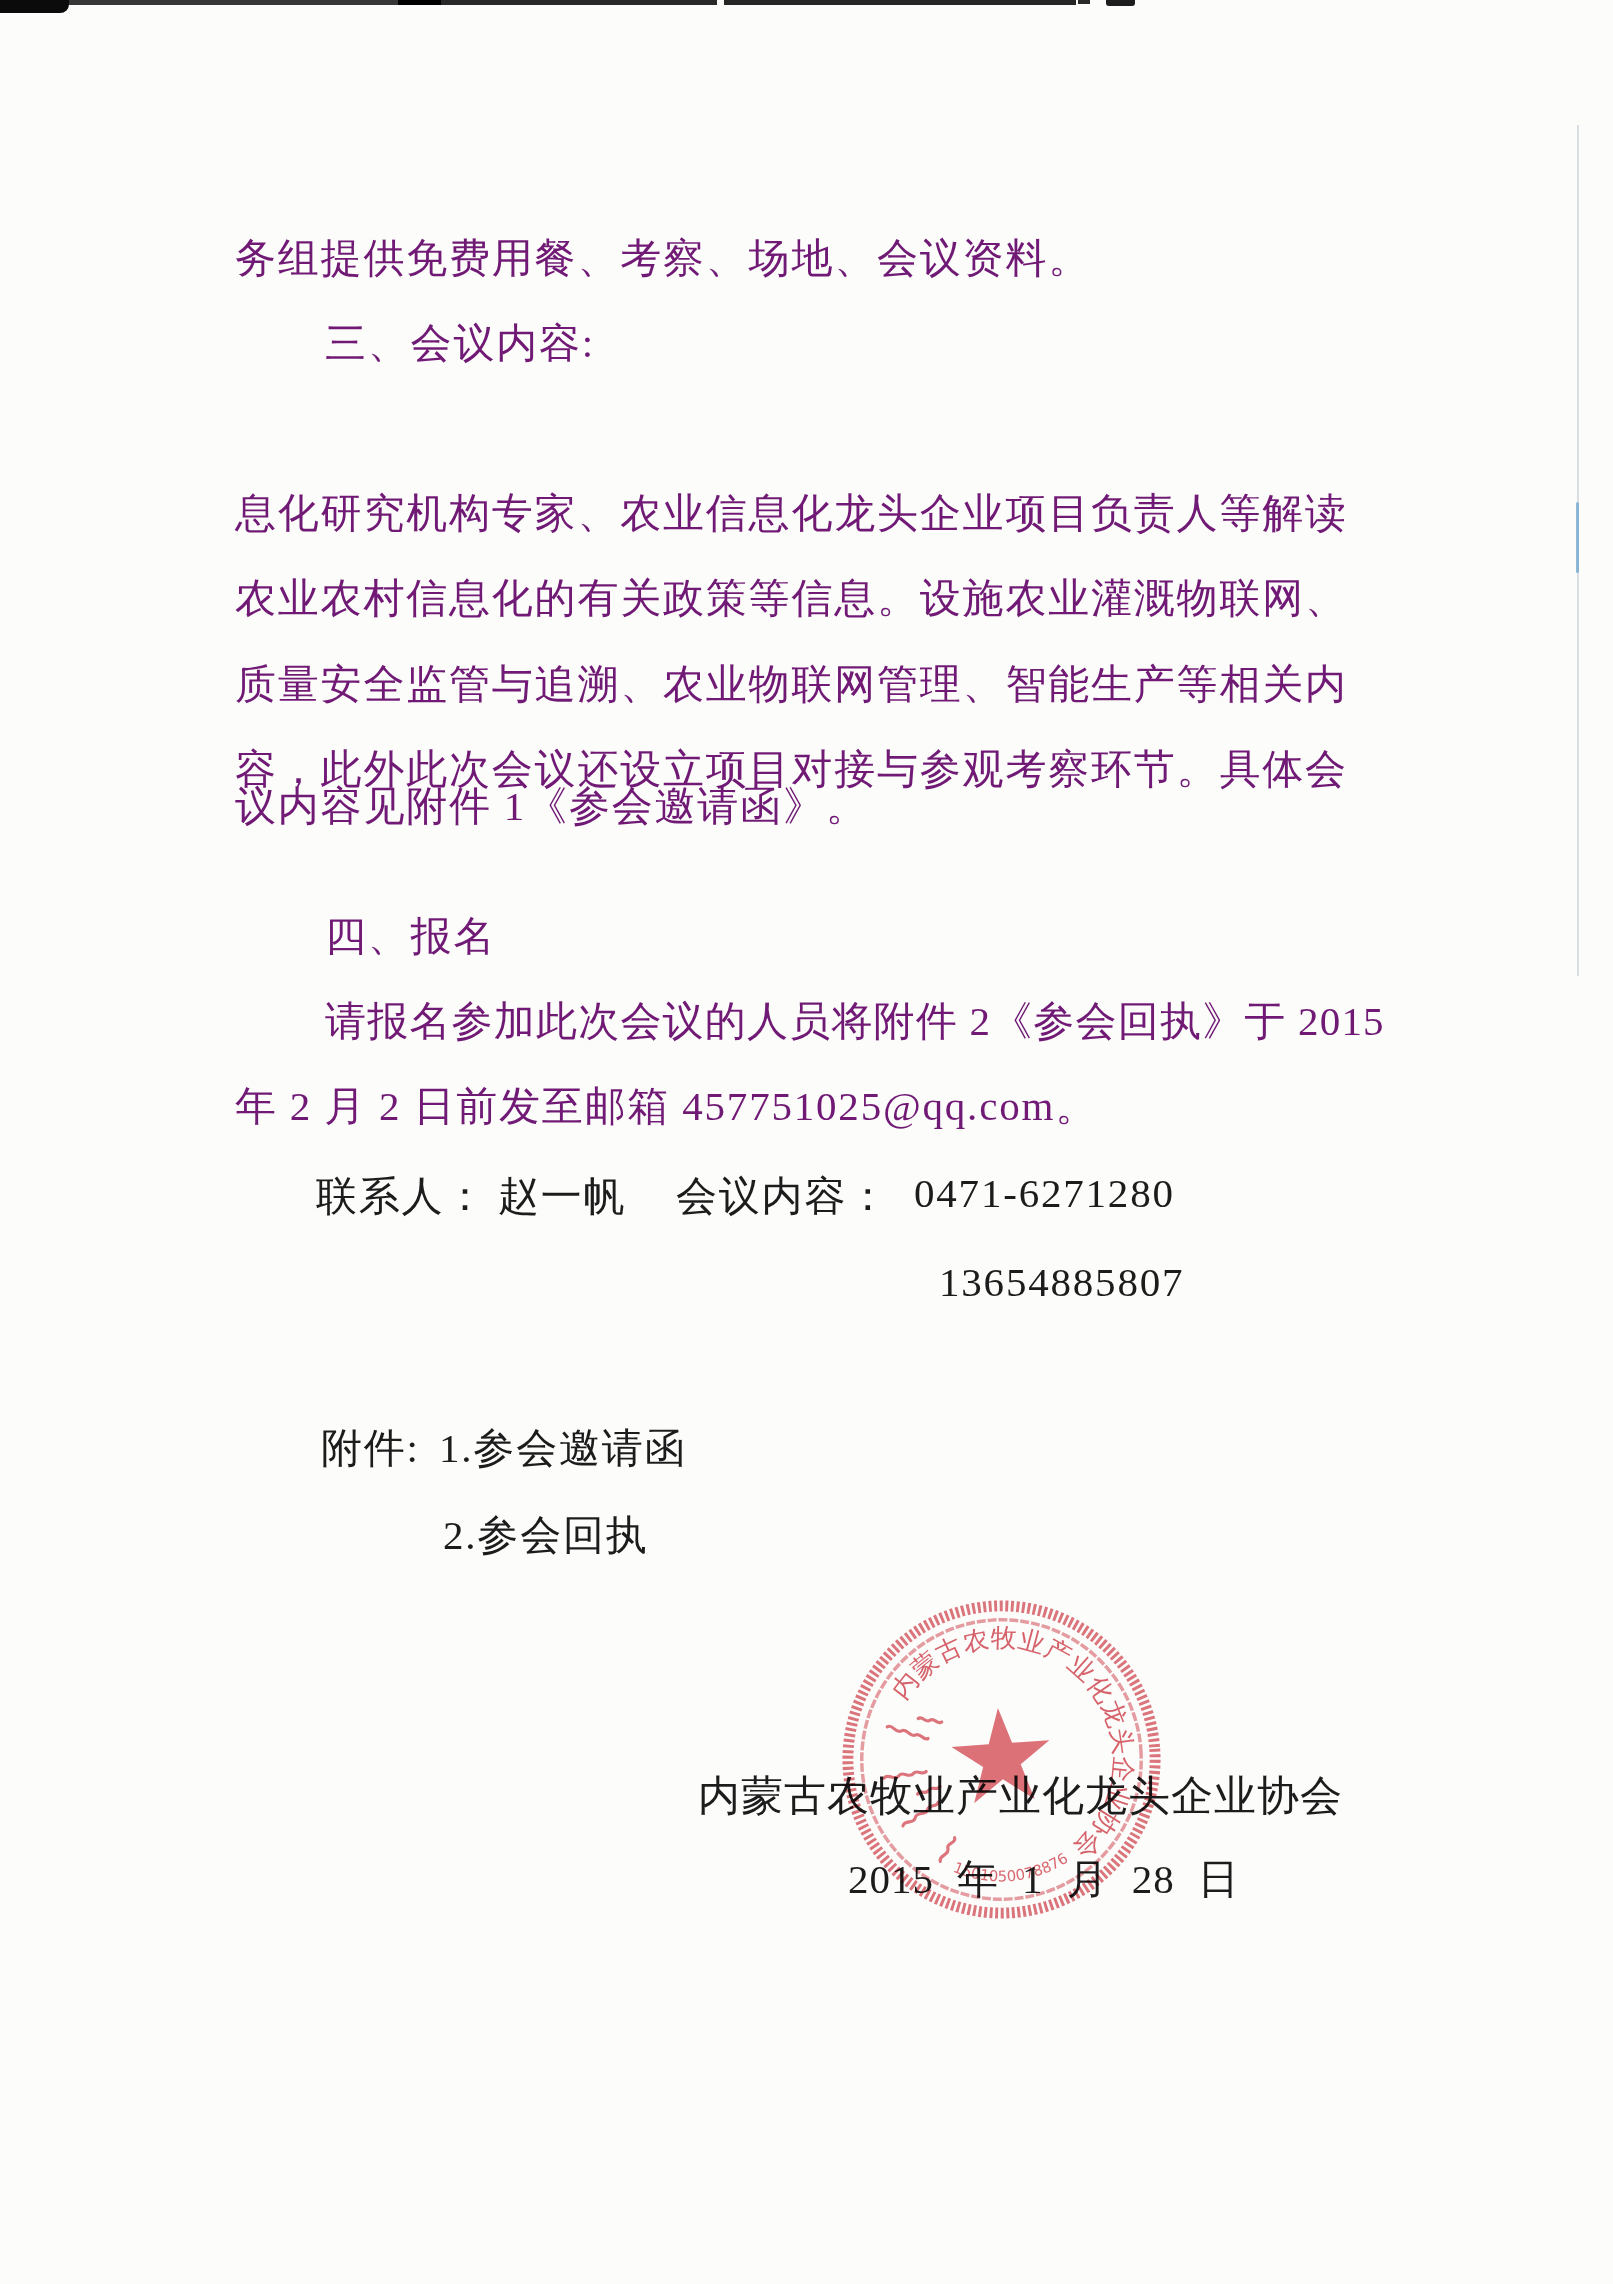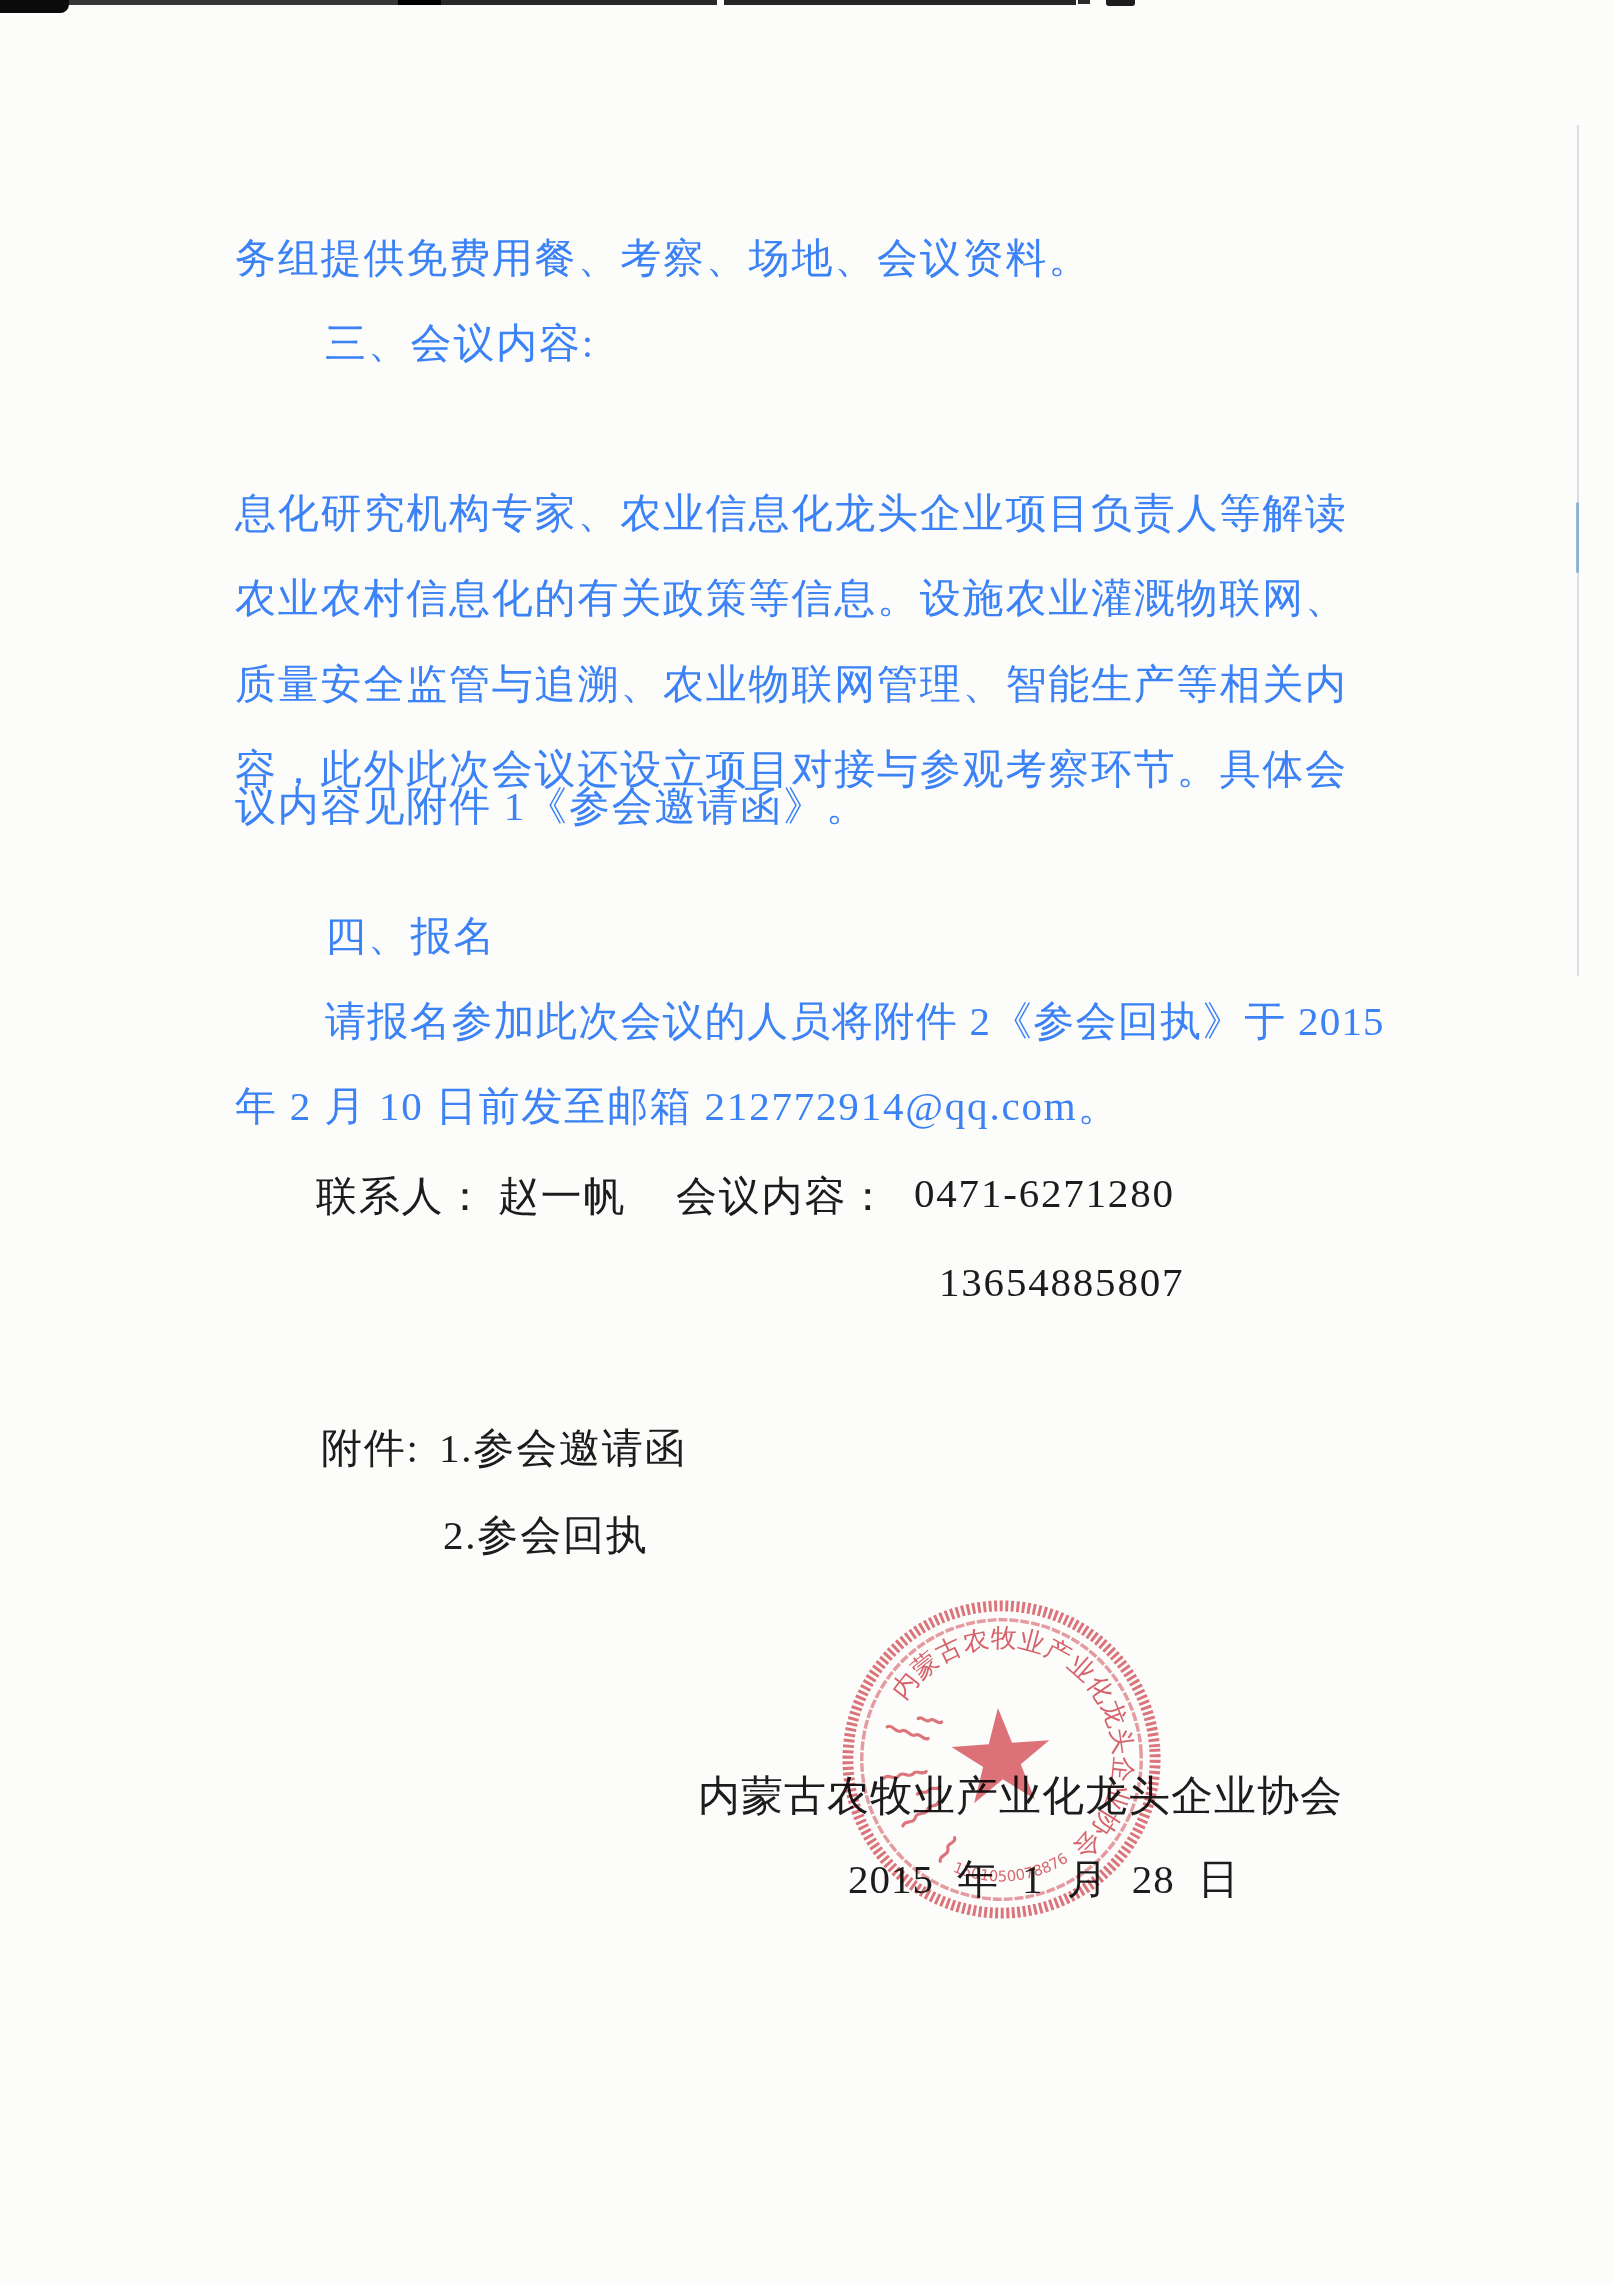--- a/index.html
+++ b/index.html
@@ -30,21 +30,21 @@
     background:#c4ced6;opacity:.65;
   }
   .right-scan-line-blue{
     position:absolute;left:1576px;top:502px;width:2.9px;height:71px;
     background:#74a9d0;opacity:.8;border-radius:2px;
   }
   
   .line{
     position:absolute;
     font-size:41px;line-height:1.08;letter-spacing:1.8px;
-    white-space:nowrap;color:#3b82f6;
+    white-space:nowrap;color:#701a75;
   }
   .signature-org{
     position:absolute;left:698px;top:1768px;
     font-size:42px;letter-spacing:1px;white-space:nowrap;z-index:3;
   }
   .signature-date{
     position:absolute;left:848px;top:1852px;
     font-size:41px;letter-spacing:1px;word-spacing:11.8px;white-space:nowrap;z-index:3;
   }
   .contact-part{position:absolute;font-size:41px;letter-spacing:1.8px;white-space:nowrap;}
@@ -71,21 +71,21 @@
 
   <div class="line" style="left:235px;top:236px">务组提供免费用餐、考察、场地、会议资料。</div>
   <div class="line" style="left:325px;top:321px">三、会议内容:</div>
   <div class="line" style="left:235px;top:491px">息化研究机构专家、农业信息化龙头企业项目负责人等解读</div>
   <div class="line" style="left:235px;top:576px">农业农村信息化的有关政策等信息。设施农业灌溉物联网、</div>
   <div class="line" style="left:235px;top:662px">质量安全监管与追溯、农业物联网管理、智能生产等相关内</div>
   <div class="line" style="left:235px;top:747px">容，此外此次会议还设立项目对接与参观考察环节。具体会</div>
   <div class="line" style="left:235px;top:784px">议内容见附件 1《参会邀请函》。</div>
   <div class="line" style="left:325px;top:914px">四、报名</div>
   <div class="line" style="left:325px;top:999px;letter-spacing:1.2px">请报名参加此次会议的人员将附件 2《参会回执》于 2015</div>
-  <div class="line" style="left:235px;top:1084px">年 2 月 10 日前发至邮箱 212772914@qq.com。</div>
+  <div class="line" style="left:235px;top:1084px">年 2 月 2 日前发至邮箱 457751025@qq.com。</div>
 
   <span class="contact-part" style="left:316px;top:1169px">联系人：</span>
   <span class="contact-part" style="left:498px;top:1169px">赵一帆</span>
   <span class="contact-part" style="left:676px;top:1169px">会议内容：</span>
   <span class="contact-part" style="left:914px;top:1169px">0471-6271280</span>
   <span class="contact-part" style="left:939px;top:1258px">13654885807</span>
 
   <span class="contact-part" style="left:321px;top:1421px">附件:</span>
   <span class="contact-part" style="left:439px;top:1421px">1.参会邀请函</span>
   <span class="contact-part" style="left:443px;top:1508px">2.参会回执</span>

